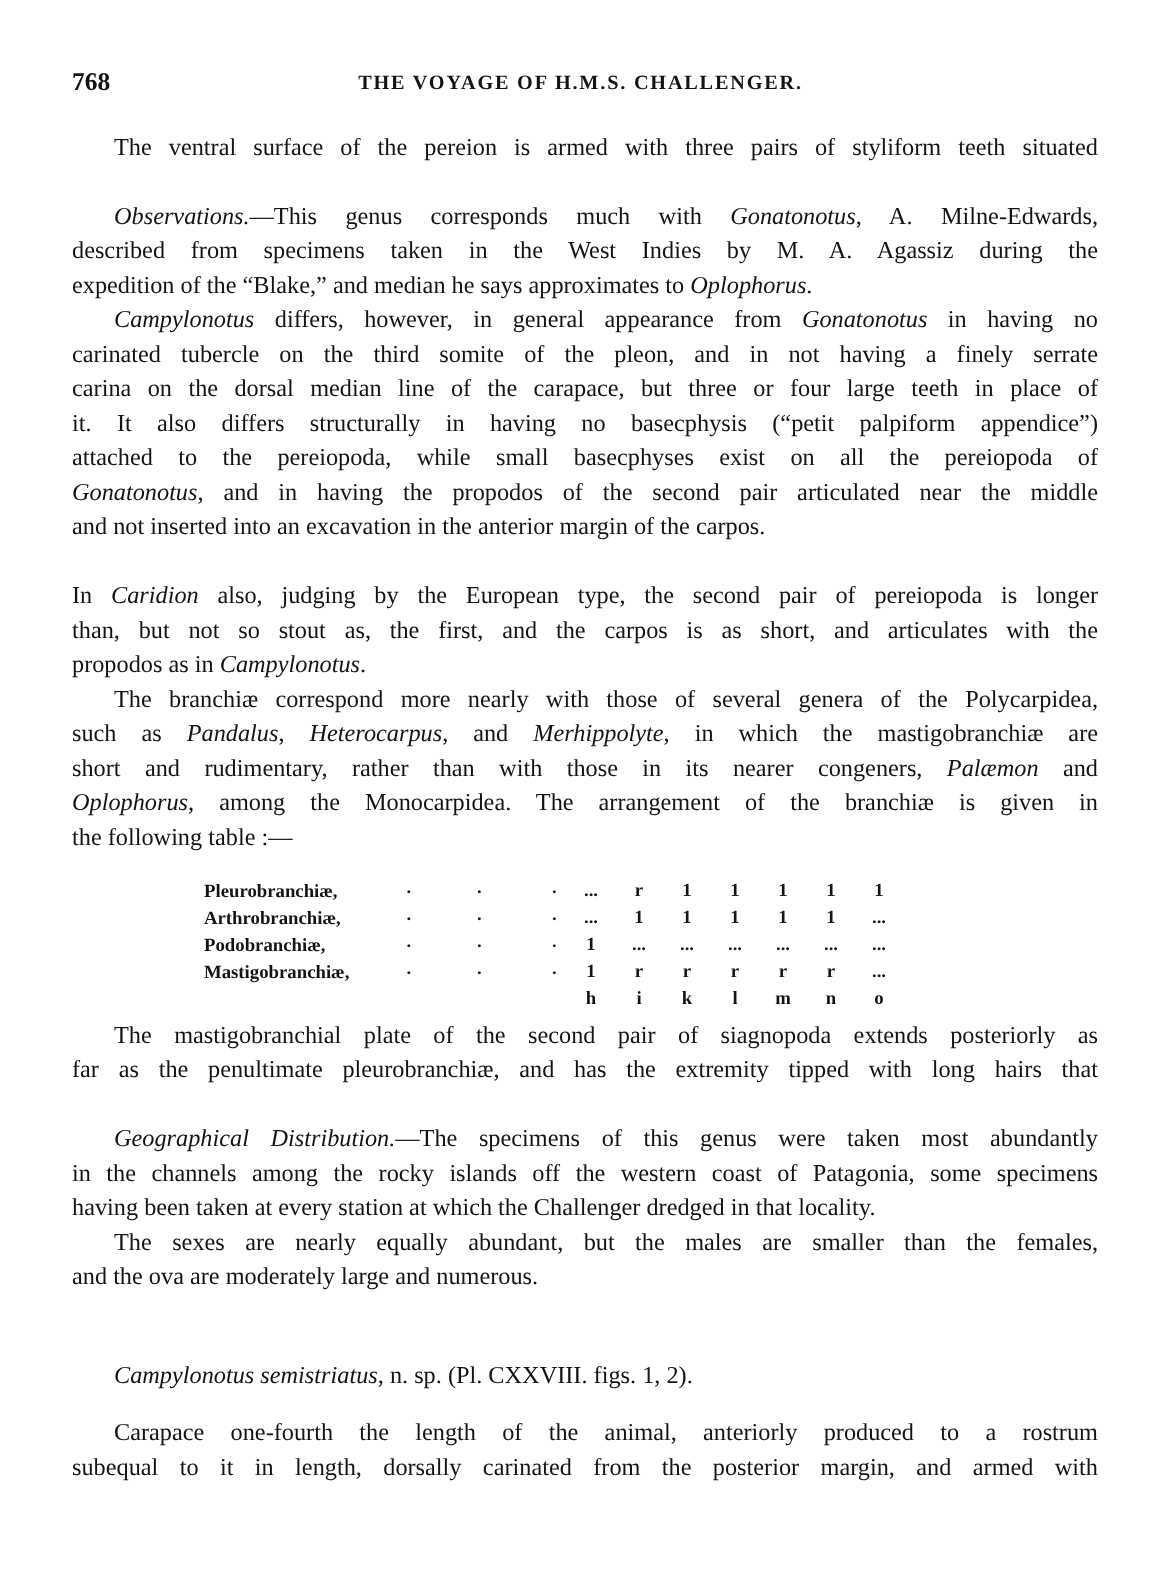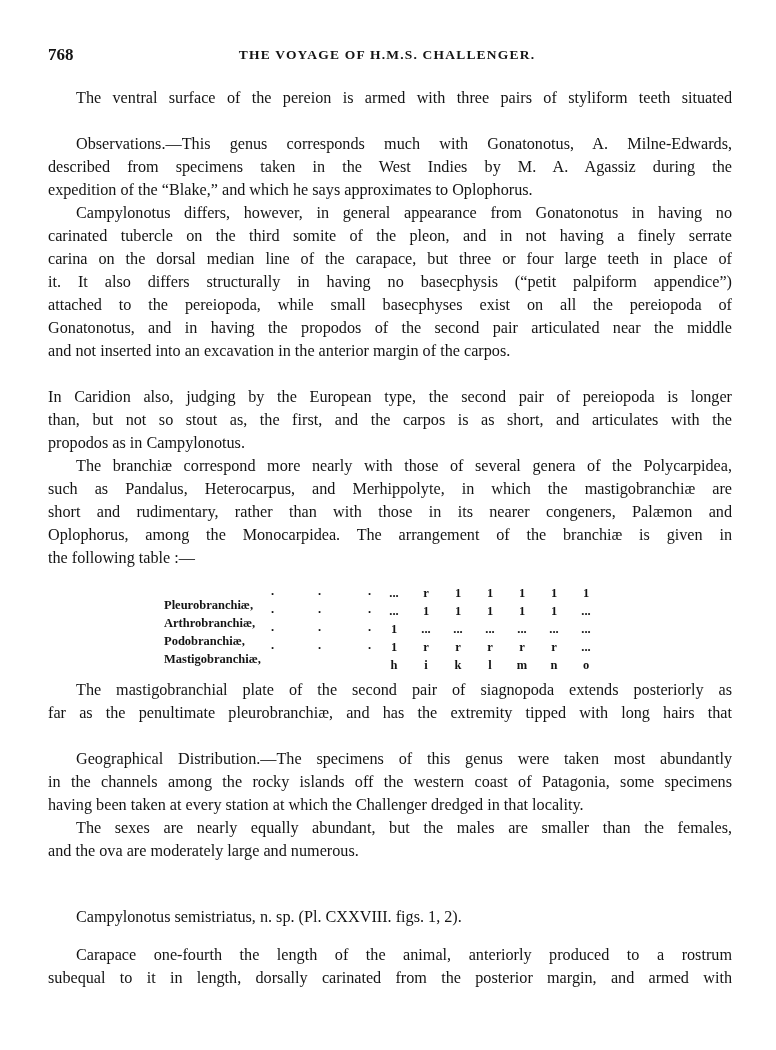--- a/index.html
+++ b/index.html
@@ -7,43 +7,43 @@
          font-family: "Liberation Serif", "DejaVu Serif", serif; color: #141414; }
   .page { position: absolute; left: 0; top: 0; width: 776px; height: 1050px; }
   .header { position: absolute; top: 45px; left: 48px; width: 678px; height: 22px; }
   .page-number { position: absolute; left: 0; top: 0; font-size: 17px; font-weight: bold; }
   .running-title { position: absolute; left: 0; right: 0; top: 2px; text-align: center;
                    font-size: 13.5px; font-weight: bold; letter-spacing: 1.2px; }
   .line { position: absolute; left: 48px; width: 684px; font-size: 16.2px; line-height: 20px;
           white-space: nowrap; text-align: justify; text-align-last: justify; }
   .line.indent { left: 76px; width: 656px; }
   .line.last { text-align-last: left; }
-  .i { }
+  .i { font-style: italic; }
   .table { position: absolute; left: 136px; top: 586px; font-size: 12.5px; font-weight: bold; }
   .trow { position: relative; height: 18px; }
-  .tlabel { position: absolute; left: 0; top: 12px; white-space: nowrap; margin-left: 28px; }
+  .tlabel { position: absolute; left: 0; top: 1px; white-space: nowrap; }
   .tdot { position: absolute; top: -2px; }
   .tcell { position: absolute; top: 0; width: 20px; text-align: center; }
   .heading { position: absolute; left: 76px; top: 908px; font-size: 16.2px; white-space: nowrap; }
 </style>
 </head>
 <body>
 
 <div class="page">
 
   <div class="header">
     <span class="page-number">768</span>
     <div class="running-title">THE VOYAGE OF H.M.S. CHALLENGER.</div>
   </div>
 
   <div class="line indent" style="top:88px">The ventral surface of the pereion is armed with three pairs of styliform teeth situated</div>
 
   <div class="line indent" style="top:134px"><span class="i">Observations.</span><span>—This genus corresponds much with </span><span class="i">Gonatonotus</span><span>, A. Milne-Edwards,</span></div>
   <div class="line" style="top:157px">described from specimens taken in the West Indies by M. A. Agassiz during the</div>
-  <div class="line last" style="top:180px"><span>expedition of the “Blake,” and which he says approximates to </span><span class="i">Oplophorus</span><span>.</span></div>
+  <div class="line last" style="top:180px"><span>expedition of the “Blake,” and median he says approximates to </span><span class="i">Oplophorus</span><span>.</span></div>
 
   <div class="line indent" style="top:203px"><span class="i">Campylonotus</span><span> differs, however, in general appearance from </span><span class="i">Gonatonotus</span><span> in having no</span></div>
   <div class="line" style="top:226px">carinated tubercle on the third somite of the pleon, and in not having a finely serrate</div>
   <div class="line" style="top:249px">carina on the dorsal median line of the carapace, but three or four large teeth in place of</div>
   <div class="line" style="top:272px">it.  It also differs structurally in having no basecphysis (“petit palpiform appendice”)</div>
   <div class="line" style="top:295px">attached to the pereiopoda, while small basecphyses exist on all the pereiopoda of</div>
   <div class="line" style="top:318px"><span class="i">Gonatonotus</span><span>, and in having the propodos of the second pair articulated near the middle</span></div>
   <div class="line last" style="top:341px">and not inserted into an excavation in the anterior margin of the carpos.</div>
 
   <div class="line" style="top:387px"><span>In </span><span class="i">Caridion</span><span> also, judging by the European type, the second pair of pereiopoda is longer</span></div>

